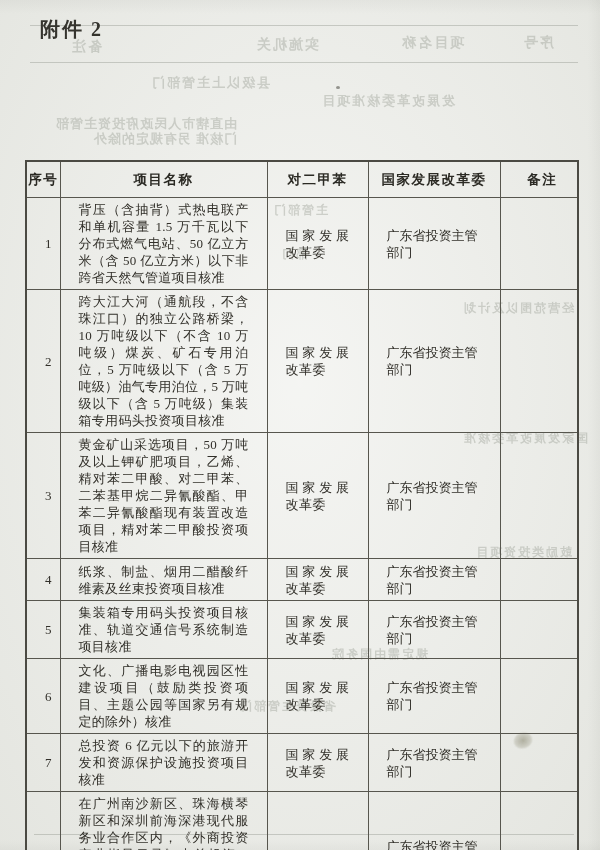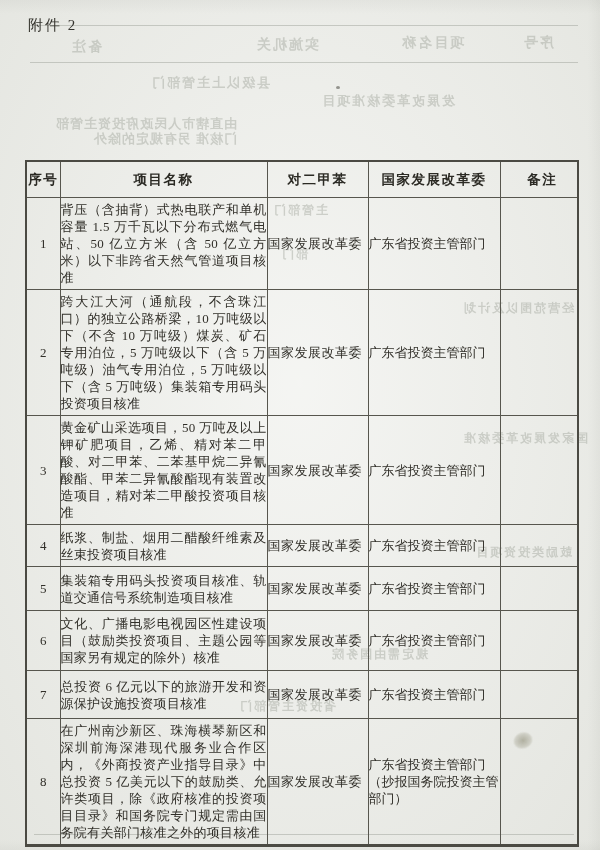--- a/index.html
+++ b/index.html
@@ -32,22 +32,22 @@
     background:radial-gradient(ellipse at 50% 50%, rgba(130,128,104,.55) 0%, rgba(130,128,104,.25) 55%, rgba(130,128,104,0) 75%);
     filter:blur(.6px); border-radius:50%; transform:rotate(-20deg);
   }
   .speck {
     position:absolute; left:336px; top:86px; width:4px; height:3px;
     background:#83837c; border-radius:50%; opacity:.85;
   }
 
   
   .attachment {
-    position:absolute; left:28px; top:16px;
-    font-size:15px; font-weight:normal; letter-spacing:2px; color:#35342e;
+    position:absolute; left:40px; top:16px;
+    font-size:20px; font-weight:bold; letter-spacing:2px; color:#35342e;
   }
   .title {
     position:absolute; left:0; top:88px; width:600px;
     text-align:center; font-size:25px; font-weight:bold;
     letter-spacing:1px; color:#23221d; white-space:nowrap;
   }
 
   table.doc {
     position:absolute; left:25px; top:160px; width:552px;
     border-collapse:collapse; table-layout:fixed;
@@ -58,21 +58,21 @@
     font-family:"Liberation Serif","DejaVu Serif",serif;
     color:#312f29;
     overflow:hidden;
   }
   table.doc th {
     height:35px; font-size:13.5px; font-weight:bold;
     letter-spacing:1.5px; text-align:center; padding:0; color:#2b2a24;
   }
   th.h-remark { letter-spacing:7px; text-indent:7px; }
   table.doc td {
-    font-size:13px; line-height:17px; padding:3px 0;
+    font-size:13px; line-height:17px; padding:3px 18px;
     vertical-align:middle;
   }
   td.c-no { text-align:center; font-size:13px; padding:0; }
   td.c-name { text-align:justify; text-justify:inter-ideograph; letter-spacing:.3px; }
   td.c-orig { text-align:justify; text-justify:inter-ideograph; letter-spacing:.5px; }
   td.c-del  { letter-spacing:0; padding:3px 4px; }
   td.c-rem  { }
   tr.r1 { height:92px; }  tr.r2 { height:112px; }
   tr.r3 { height:108px; } tr.r4 { height:42px; }
   tr.r5 { height:44px; }  tr.r6 { height:60px; }

